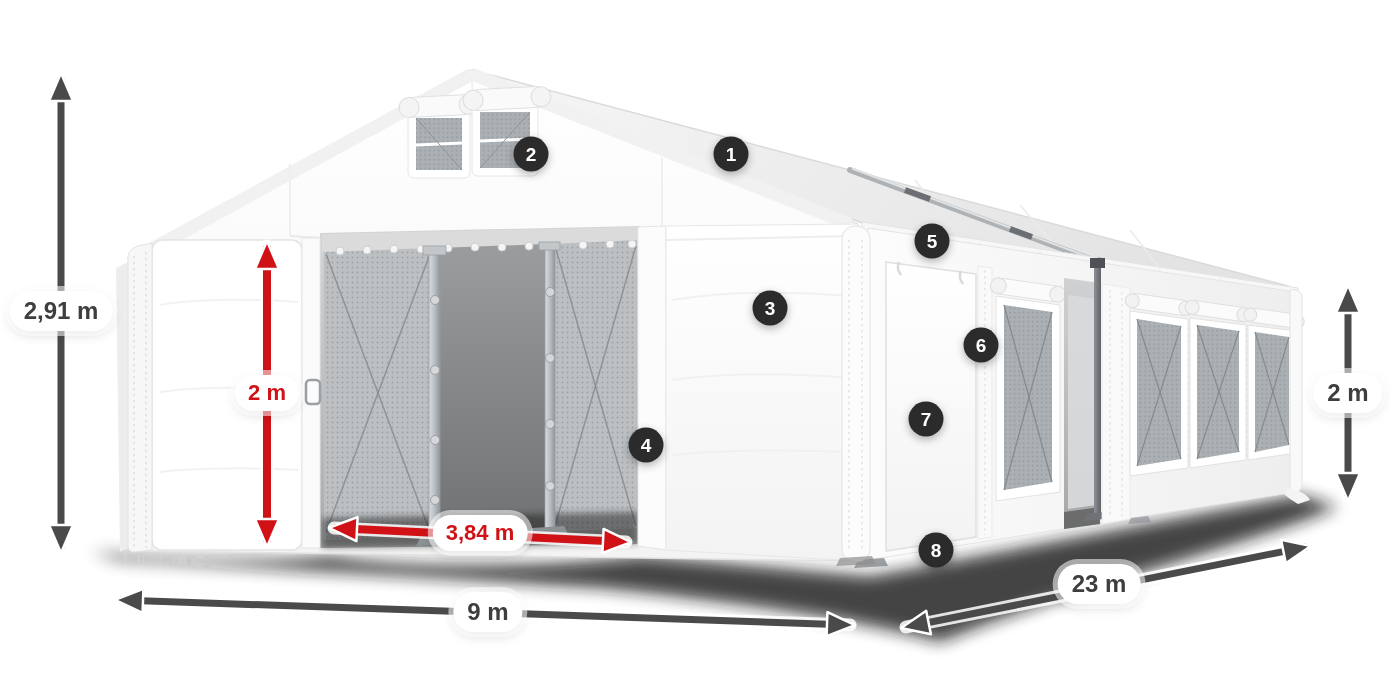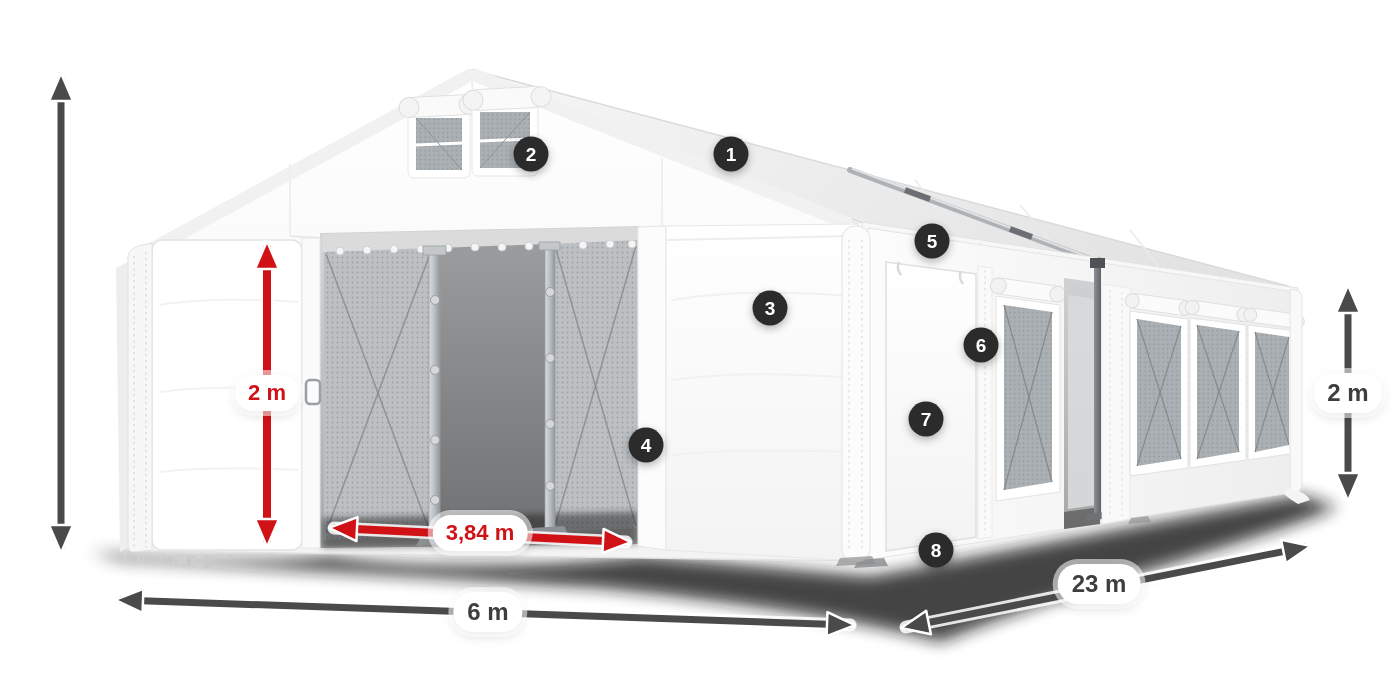--- a/index.html
+++ b/index.html
@@ -332,23 +332,24 @@
       <line class="halo" x1="906" y1="627" x2="1306" y2="547"></line>
       <line class="shaft-dark" x1="906" y1="627" x2="1306" y2="547" marker-start="url(#mDark)" marker-end="url(#mDark)"></line>
     </g>
     <g>
       <line class="halo" x1="1348" y1="290" x2="1348" y2="496"></line>
       <line class="shaft-dark" x1="1348" y1="290" x2="1348" y2="496" marker-start="url(#mDark)" marker-end="url(#mDark)"></line>
     </g>
   </g>
 </svg>
 
+<div class="pill" style="left:61px;top:311px">2,91 m</div>
 <div class="pill red" style="left:267px;top:393px">2 m</div>
 <div class="pill red" style="left:480px;top:533px">3,84 m</div>
-<div class="pill" style="left:488px;top:612px">6 m</div>
+<div class="pill" style="left:488px;top:612px">9 m</div>
 <div class="pill" style="left:1099px;top:584px">23 m</div>
 <div class="pill" style="left:1348px;top:393px">2 m</div>
 
 <div class="badge" style="left:731px;top:154px">1</div>
 <div class="badge" style="left:531px;top:154px">2</div>
 <div class="badge" style="left:770px;top:308px">3</div>
 <div class="badge" style="left:646px;top:445px">4</div>
 <div class="badge" style="left:932px;top:241px">5</div>
 <div class="badge" style="left:981px;top:345px">6</div>
 <div class="badge" style="left:926px;top:419px">7</div>

